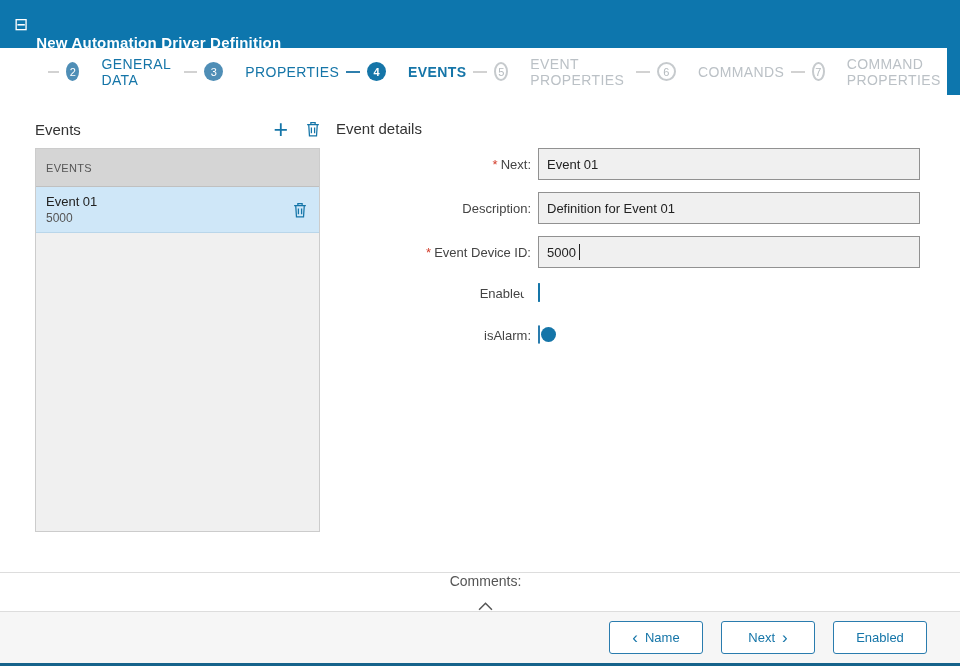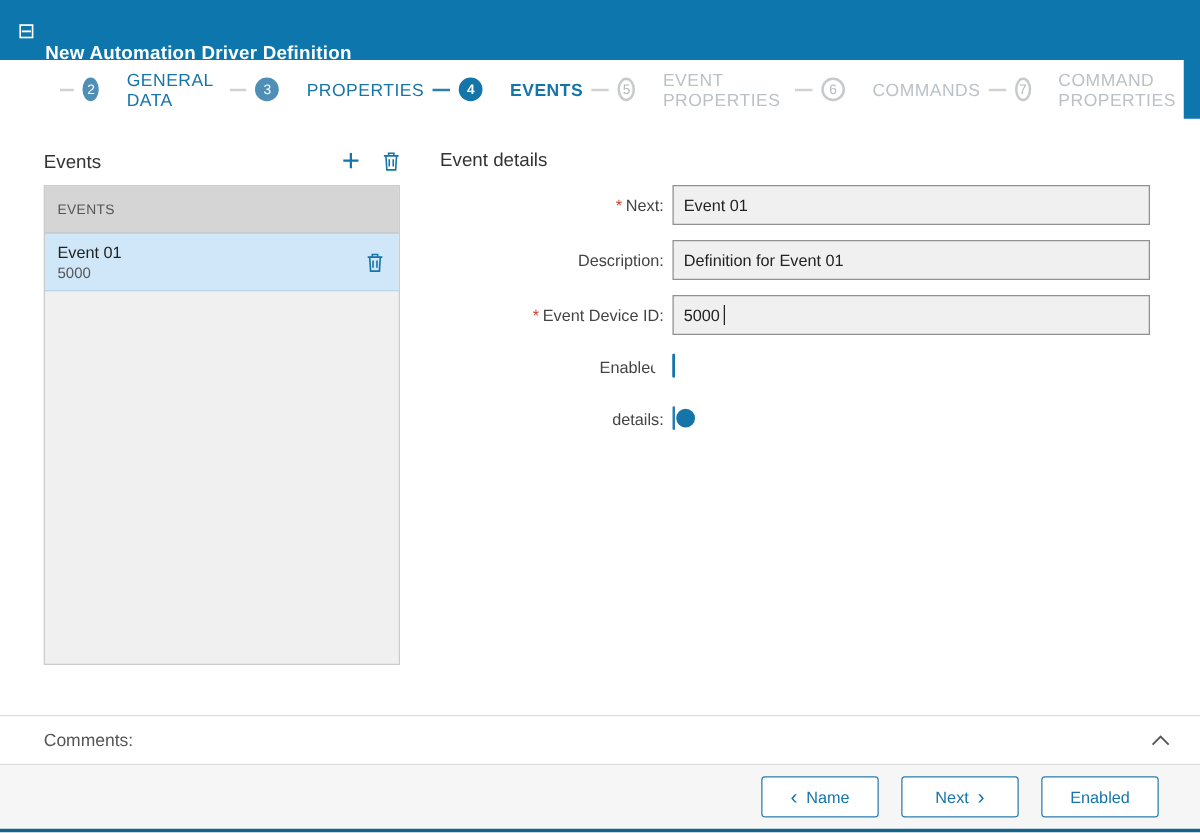--- a/index.html
+++ b/index.html
@@ -59,21 +59,21 @@
   }
   .list-item {
     height:46px; background:#cfe7f8; border-bottom:1px solid #b9d6ea;
     display:flex; align-items:center; padding:0 12px 0 10px; cursor:pointer;
   }
   .item-text { flex:1; }
   .item-name { font-size:13px; color:#222; }
   .item-id { font-size:12px; color:#555; margin-top:2px; }
 
   
-  .details-title { position:absolute; left:352px; top:120px; font-size:15px; color:#333; }
+  .details-title { position:absolute; left:336px; top:120px; font-size:15px; color:#333; }
   .form { position:absolute; left:352px; top:148px; width:575px; }
   .form-row { display:flex; align-items:center; margin-bottom:12px; }
   .form-row.toggle-row { margin-bottom:16px; min-height:26px; }
   .f-label {
     width:186px; text-align:right; padding-right:7px;
     font-size:13px; color:#444; flex:none;
   }
   .req { color:#d23c2a; margin-right:3px; }
   .f-control { width:382px; flex:none; position:relative; }
   .txt {
@@ -86,21 +86,21 @@
   .toggle { width:37px; height:19px; border-radius:10px; position:relative; cursor:pointer; }
   .toggle.on  { background:#1575a8; border:1px solid #1575a8; }
   .toggle.on .knob  { position:absolute; right:2px; top:1px; width:15px; height:15px; background:#fff; border-radius:50%; }
   .toggle.off { background:#fdfdfd; border:1px solid #2a7cae; }
   .toggle.off .knob { position:absolute; left:2px; top:1px; width:15px; height:15px; background:#1575a8; border-radius:50%; }
 
   
   .comments-bar {
     position:absolute; top:572px; left:0; width:960px; height:39px;
     border-top:1px solid #dddddd; display:flex; align-items:center;
-    padding:0 24px 0 35px; background:#fff;
+    padding:0 24px 0 35px; background:#fff;flex-direction:column;
   }
   .comments-label { font-size:14px; color:#555; flex:1; }
 
   
   .footer {
     position:absolute; top:611px; left:0; width:960px; height:52px;
     background:#f6f6f6; border-top:1px solid #dddddd;
     display:flex; align-items:center; justify-content:flex-end;
     gap:18px; padding-right:33px;
   }
@@ -212,21 +212,21 @@
   </div>
 
   <div class="form-row toggle-row">
     <span class="f-label"><span>Enabled:</span></span>
     <span class="f-control">
       <span class="toggle on"><span class="knob"></span></span>
     </span>
   </div>
 
   <div class="form-row toggle-row">
-    <span class="f-label"><span>details:</span></span>
+    <span class="f-label"><span>isAlarm:</span></span>
     <span class="f-control">
       <span class="toggle off"><span class="knob"></span></span>
     </span>
   </div>
 </div>
 
 <div class="comments-bar">
   <span class="comments-label">Comments:</span>
   <span class="icon-btn">
     <svg width="15" height="9" viewBox="0 0 14 8">

